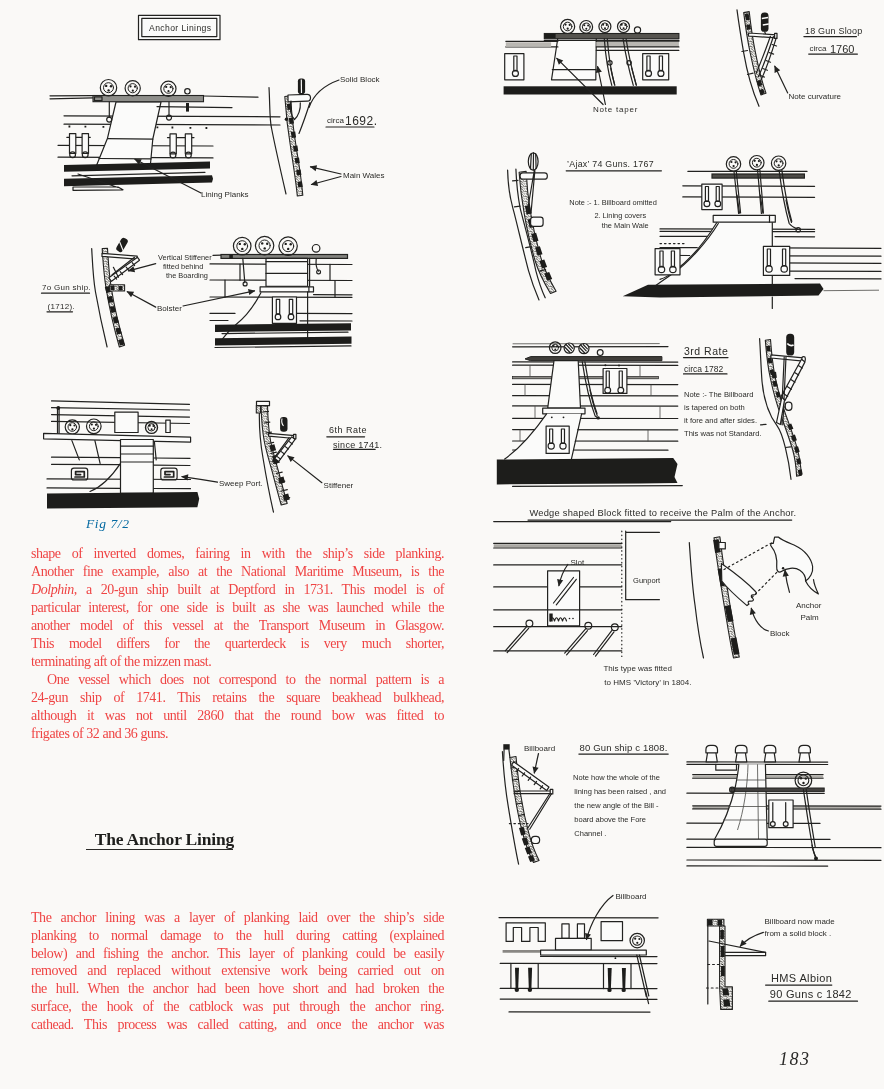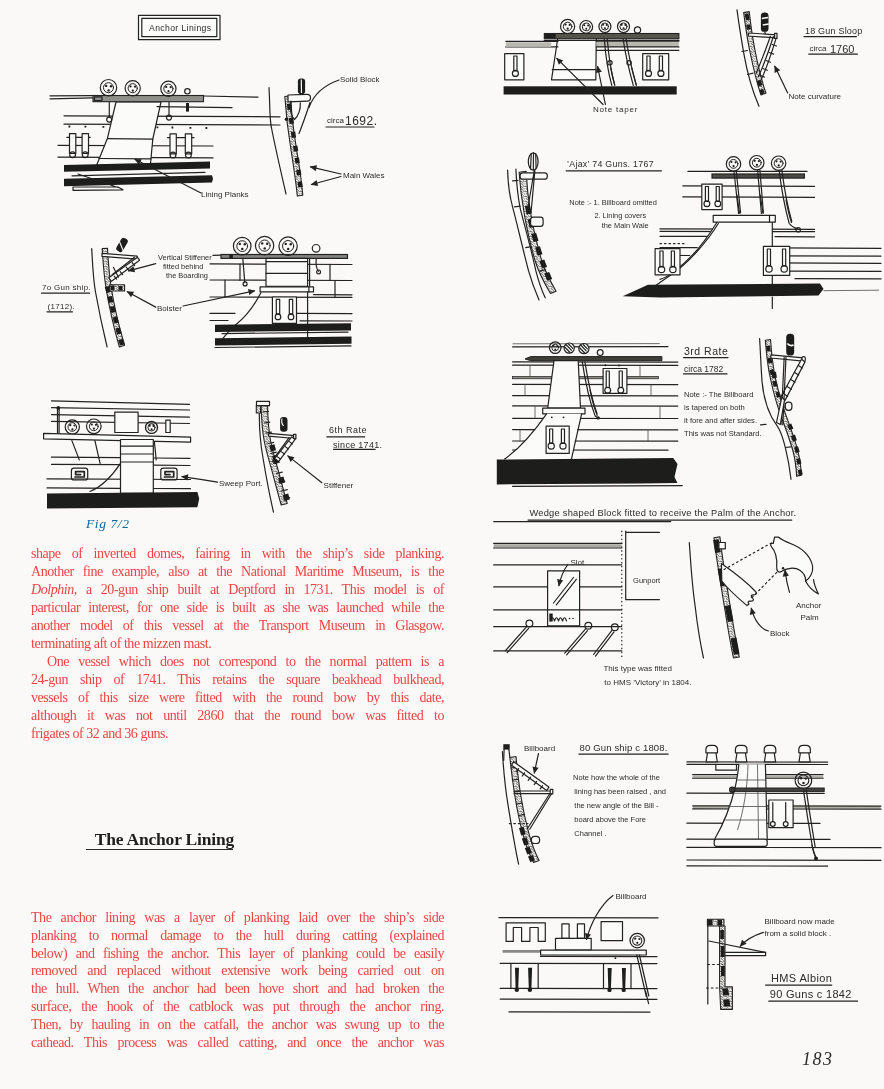--- a/index.html
+++ b/index.html
@@ -6,54 +6,53 @@
 body{width:884px;height:1089px;background:#faf9f7;font-family:"Liberation Sans",sans-serif;position:relative;overflow:hidden;}
 #page{position:absolute;left:0;top:0;width:884px;height:1089px;}
 .bt{position:absolute;left:15px;width:413px;color:#ef4444;font-family:"Liberation Serif",serif;font-size:14px;letter-spacing:-0.45px;margin-left:16px;}
 .bt div{text-align:justify;text-align-last:justify;height:18.1px;line-height:18.1px;white-space:nowrap;}
 .bt div.last{text-align-last:left;}
 #p3 div{height:17.8px;line-height:17.8px;}
 .ind{text-indent:16px;}
 #head{position:absolute;left:86px;top:829px;width:148px;color:#1e1e1c;font-family:"Liberation Serif",serif;font-size:17.5px;font-weight:bold;letter-spacing:-0.2px;text-align:right;}
 #headrule{position:absolute;left:86px;top:848.5px;width:147px;height:1.4px;background:#2a2a28;}
 #fig{position:absolute;left:86px;top:516px;color:#0369a1;font-family:"Liberation Serif",serif;font-style:italic;font-size:13.5px;letter-spacing:0.6px;text-align:right;}
-#pageno{position:absolute;left:779px;top:1049px;color:#2a2a28;font-family:"Liberation Serif",serif;font-style:italic;font-size:18px;letter-spacing:1.5px;margin-left:23px;}
+#pageno{position:absolute;left:779px;top:1049px;color:#2a2a28;font-family:"Liberation Serif",serif;font-style:italic;font-size:18px;letter-spacing:1.5px;}
 svg .s{stroke:#222220;fill:none;stroke-width:1.2;stroke-linecap:round;stroke-linejoin:round;}
 svg .sw{stroke:#222220;fill:#fbfbfa;stroke-width:1.2;stroke-linejoin:round;}
 svg .sp{stroke:#232321;fill:url(#spk);stroke-width:1.1;stroke-linejoin:round;}
 svg .f{fill:#1d1d1b;stroke:none;}
 svg .t0{stroke:#4a4a46;fill:none;stroke-width:0.8;}
 svg text{font-family:"Liberation Sans",sans-serif;fill:#2b2b28;}
 svg .h{font-size:8px;}
 </style>
 </head>
 <body>
 <div class="bt" id="p12" style="top:544.5px;">
 <div>shape of inverted domes, fairing in with the ship’s side planking.</div>
 <div>Another fine example, also at the National Maritime Museum, is the</div>
 <div><i>Dolphin</i>, a 20-gun ship built at Deptford in 1731. This model is of</div>
 <div>particular interest, for one side is built as she was launched while the</div>
 <div>another model of this vessel at the Transport Museum in Glasgow.</div>
+<div>This model differs for the quarterdeck is very much shorter,</div>
 <div class="last">terminating aft of the mizzen mast.</div>
 <div class="ind">One vessel which does not correspond to the normal pattern is a</div>
 <div>24-gun ship of 1741. This retains the square beakhead bulkhead,</div>
-<div>vessels of this size were fitted with the round bow by this date,</div>
 <div>although it was not until 2860 that the round bow was fitted to</div>
 <div class="last">frigates of 32 and 36 guns.</div>
 </div>
 <div id="head">The Anchor Lining</div>
 <div id="headrule"></div>
 <div class="bt" id="p3" style="top:909px;">
 <div>The anchor lining was a layer of planking laid over the ship’s side</div>
 <div>planking to normal damage to the hull during catting (explained</div>
 <div>below) and fishing the anchor. This layer of planking could be easily</div>
 <div>removed and replaced without extensive work being carried out on</div>
 <div>the hull. When the anchor had been hove short and had broken the</div>
 <div>surface, the hook of the catblock was put through the anchor ring.</div>
-<div>Then, by hauling in on the catfall, the anchor was swung up to the</div>
 <div>cathead. This process was called catting, and once the anchor was</div>
 </div>
 <div id="fig">Fig 7/2</div>
 <div id="pageno">183</div>
 <svg id="page" viewBox="0 0 884 1089">
 <defs>
 <pattern id="spk" width="5" height="5" patternUnits="userSpaceOnUse">
 <rect width="5" height="5" fill="#f3f3f0"></rect>
 <path d="M0,1 l2,1 M3.2,0.3 l1.3,1.8 M0.8,3.6 l2,0.9 M4,3.4 l0.9,1.1 M2.2,2 l1,0.6" stroke="#3a3834" stroke-width="0.85"></path>
 </pattern>

